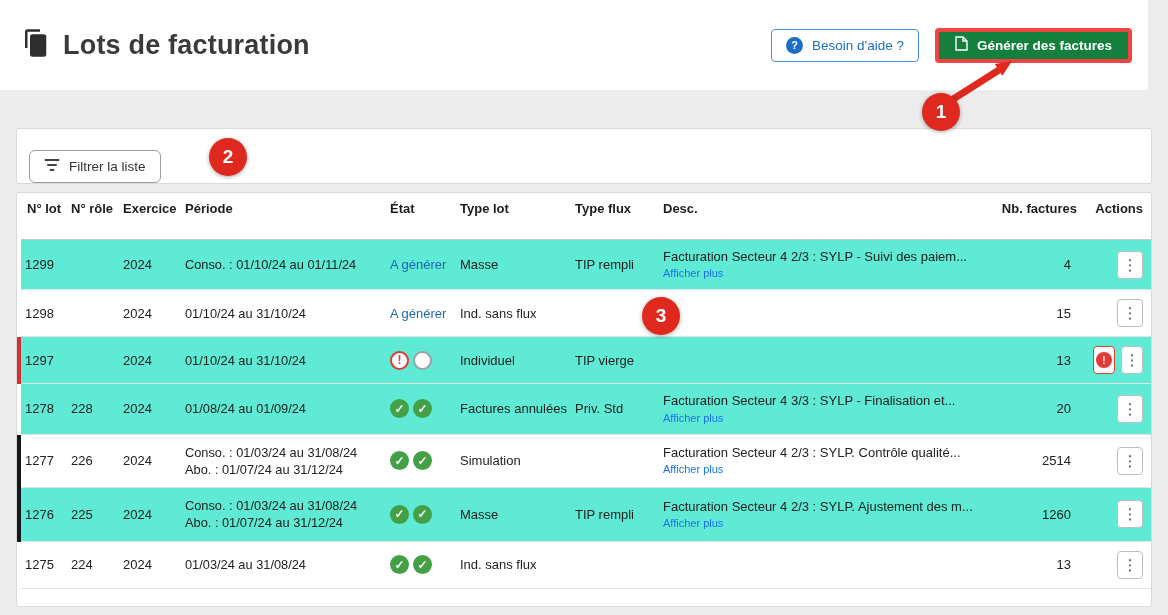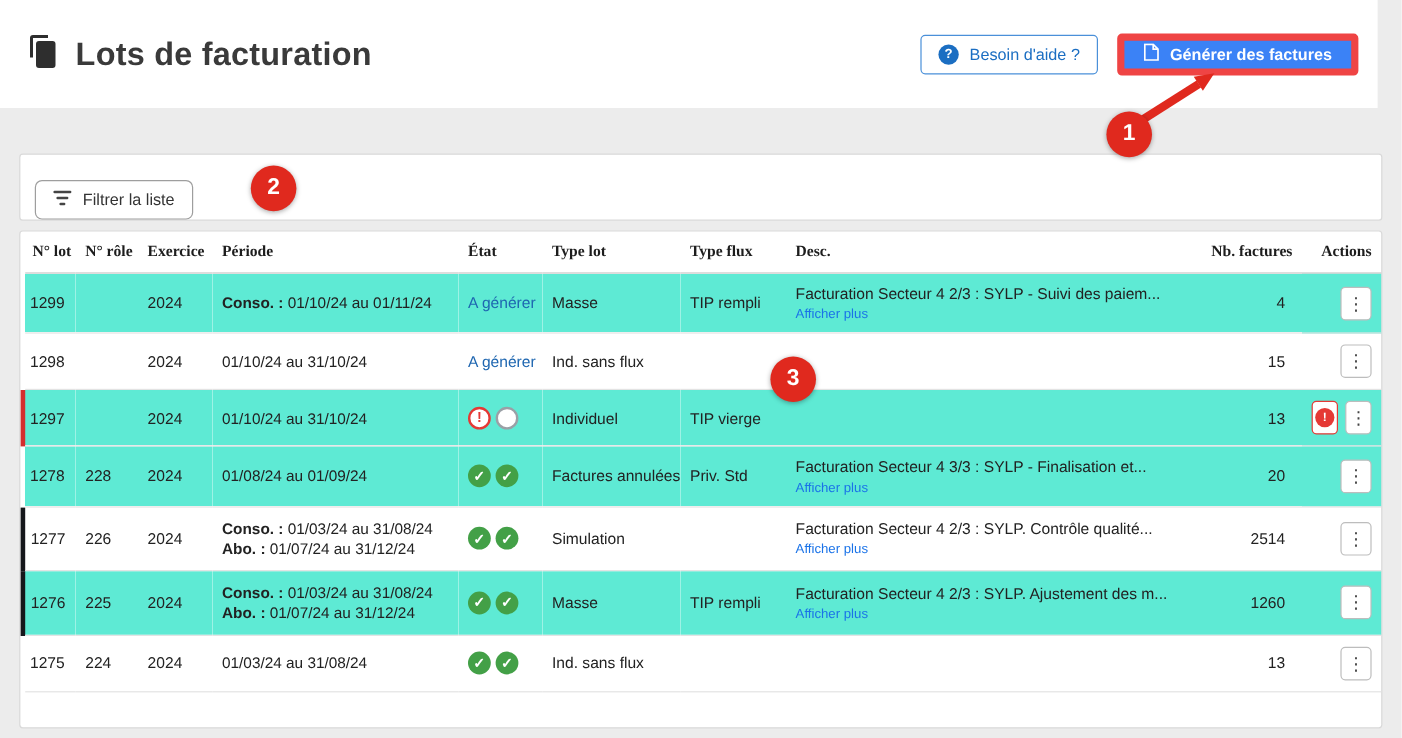--- a/index.html
+++ b/index.html
@@ -23,46 +23,46 @@
   .btn { display:flex; align-items:center; gap:9px; border-radius:4px; cursor:pointer; font-family:inherit; }
   .btn-help {
     height:33px; padding:0 14px; background:#fff; border:1px solid #4a90d9;
     color:#1b6ec2; font-size:13.5px;
   }
   .help-badge {
     width:17px; height:17px; border-radius:50%; background:#1b6ec2; color:#fff;
     font-size:11px; font-weight:700; display:flex; align-items:center; justify-content:center;
   }
   .btn-generate {
-    height:35px; padding:0 16px; background:#3b82f6; border:6px solid #ef4444;
+    height:35px; padding:0 16px; background:#15803d; border:4px solid #ef4444;
     color:#fff; font-size:13.5px; font-weight:600;
   }
   
   .card { position:absolute; left:16px; right:16px; background:#fff; border:1px solid #d9d9d9; border-radius:3px; }
   .filter-card { top:128px; height:56px; display:flex; align-items:center; padding:0 12px; }
   .btn-filter {
     height:33px; padding:0 14px; background:#fff; border:1px solid #9e9e9e; border-radius:6px;
     font-size:13.5px; color:#333;margin-top:20px;
   }
   .table-card { top:192px; bottom:8px; overflow:hidden; }
   
   table { width:100%; border-collapse:collapse; table-layout:fixed; font-size:13px; color:#222; }
   th {
-    padding:8px 8px 10px; text-align:left; font-weight:700; color:#1d1d1d;
-    border-bottom:1px solid #c7c7c7; white-space:nowrap; font-size:13px;font-family:Liberation Serif, serif;
+    padding:8px 8px 23px; text-align:left; font-weight:700; color:#1d1d1d;
+    border-bottom:1px solid #c7c7c7; white-space:nowrap; font-size:13px;
   }
   th.right { text-align:right; }
   th.right.actions-h { padding-right:12px; }
   td { padding:9px 8px; border-bottom:1px solid #e3e3e3; vertical-align:middle; white-space:nowrap; overflow:hidden; }
   tr.shaded { background:#5eead4; }
   td.lot { border-left:4px solid transparent; padding-left:4px; }
   td.accent-red { border-left-color:#d32f2f; }
-  td.accent-dark { border-left-color:#15171b;text-align:center; }
+  td.accent-dark { border-left-color:#15171b; }
   .periode-line { line-height:1.35; font-size:12.8px; }
-  .periode-line b { font-weight:700; }
+  .periode-line b { font-weight:400; }
   .status-link { color:#1e66b0; }
   .etat-wrap { display:flex; align-items:center; gap:4px; }
   .ic {
     display:inline-flex; width:19px; height:19px; border-radius:50%;
     align-items:center; justify-content:center; font-weight:700; font-size:12px; flex:0 0 auto;
   }
   .ic-check { background:#43a047; color:#fff; }
   .ic-error { border:2px solid #e53935; color:#e53935; background:#fff; }
   .ic-empty { border:2px solid #9aa0a6; background:#fff; }
   .ic-error-solid { background:#e53935; color:#fff; width:16px; height:16px; font-size:10px; }

